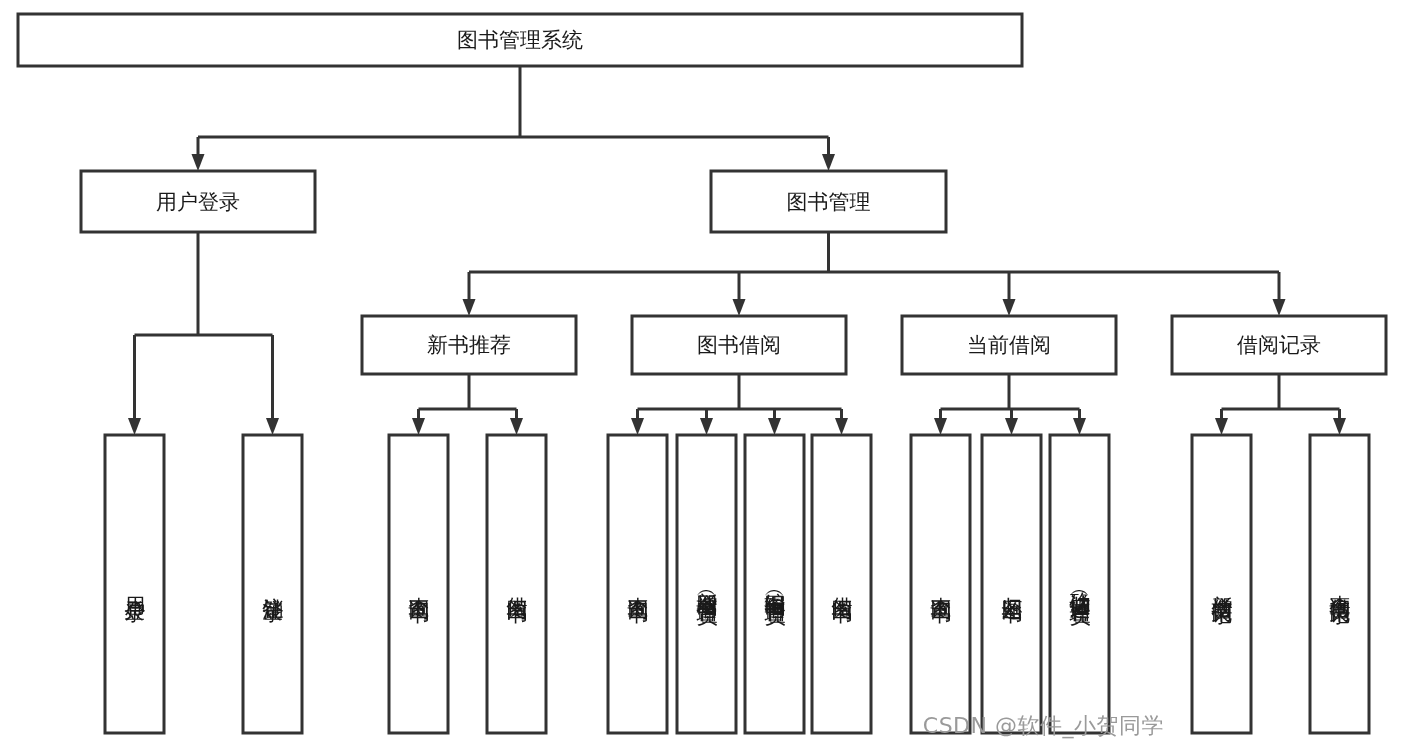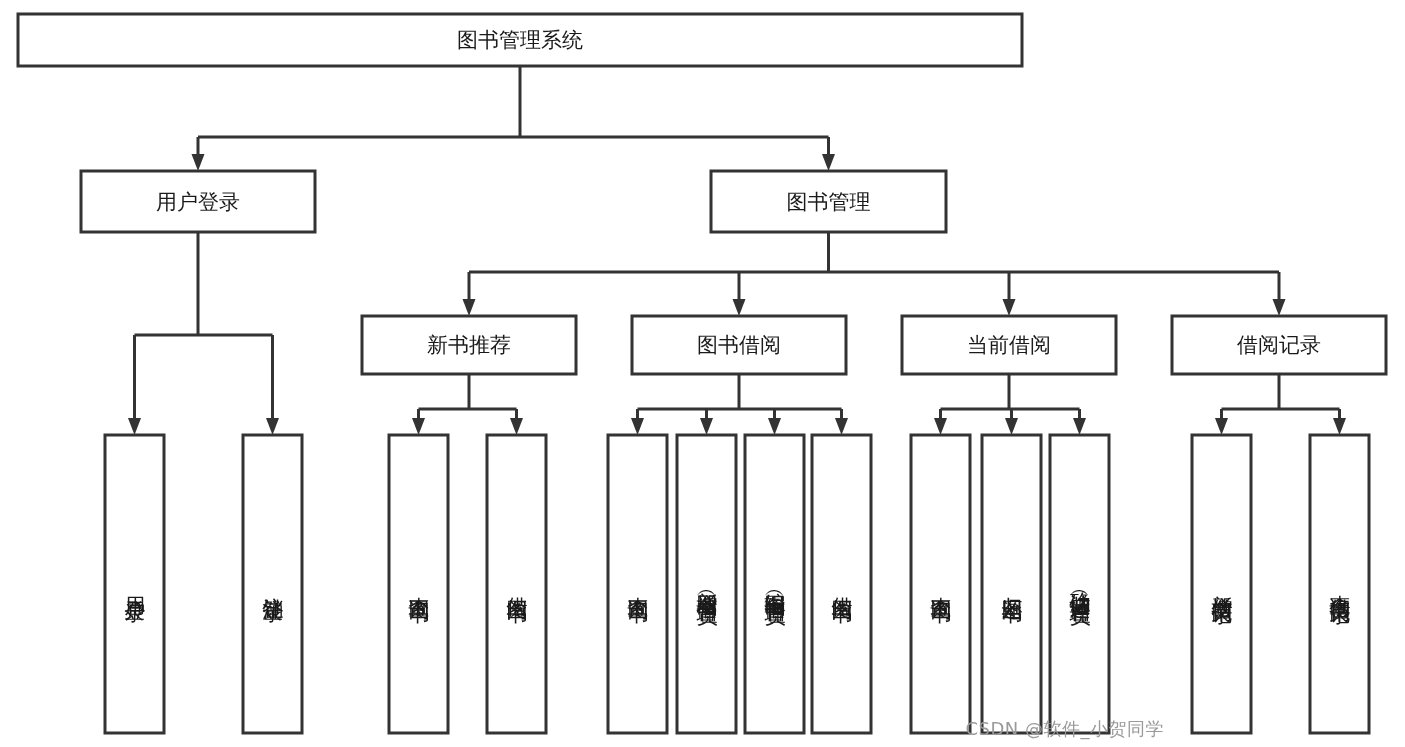--- a/index.html
+++ b/index.html
@@ -59,21 +59,21 @@
     align-items: center;
     justify-content: center;
     white-space: nowrap;
     user-select: none;
   }
   .watermark {
     position: absolute;
     right: 8px;
     bottom: 6px;
     font-family: "DejaVu Sans", "Liberation Sans", sans-serif;
-    font-size: 18px;
+    font-size: 22px;
     color: #9a9a9a;
     letter-spacing: 0.5px;
     white-space: nowrap;
   }
 </style>
 </head>
 <body>
 
 <div id="diagram-root">
 

